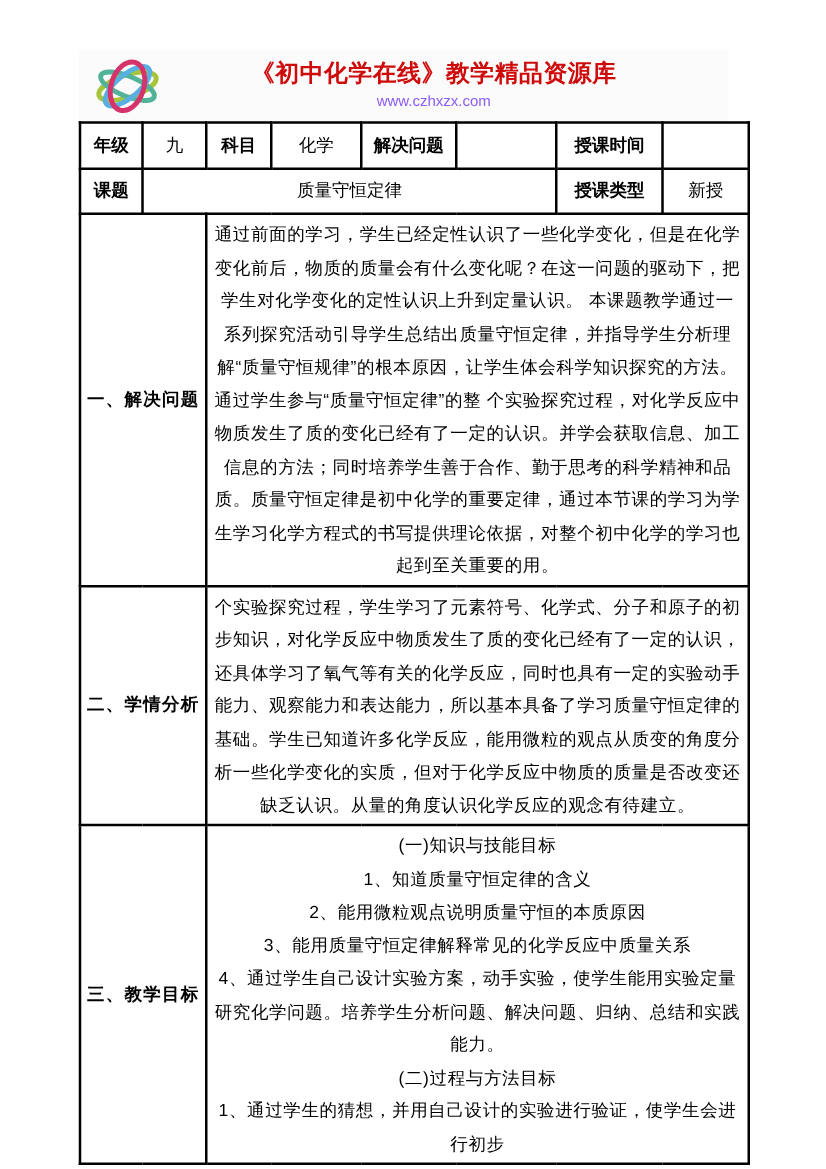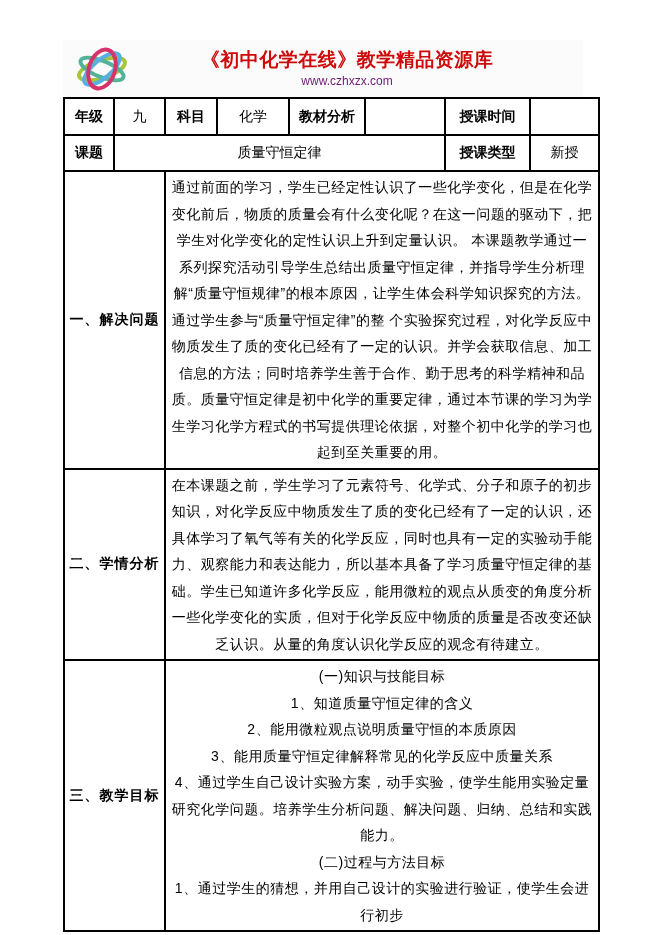--- a/index.html
+++ b/index.html
@@ -49,61 +49,61 @@
         <g fill="none" stroke-linecap="round">
           <ellipse cx="31" cy="27" rx="24" ry="9" stroke="#a6c53a" stroke-width="4" transform="rotate(-18 31 27)"></ellipse>
           <ellipse cx="31" cy="27" rx="23" ry="8" stroke="#53b39a" stroke-width="4" transform="rotate(22 31 27)"></ellipse>
           <ellipse cx="31" cy="27" rx="22" ry="9" stroke="#58b0e2" stroke-width="4" transform="rotate(-40 31 27)"></ellipse>
           <ellipse cx="31" cy="27" rx="13" ry="20" stroke="#d6336c" stroke-width="4" transform="rotate(18 31 27)"></ellipse>
         </g>
       </svg>
     </div>
     <div class="header-text">
       <div class="site-title" style="color:#ce0a0a">《初中化学在线》教学精品资源库</div>
-      <div class="site-url" style="color:#701a75">www.czhxzx.com</div>
+      <div class="site-url" style="color:#8b5cf6">www.czhxzx.com</div>
     </div>
   </div>
 
   <table class="doc-table">
     <colgroup>
       <col style="width:50px">
         <col style="width:51px">
         <col style="width:52px">
         <col style="width:72px">
       <col style="width:76px">
         <col style="width:80px">
         <col style="width:85px">
         <col style="width:69px">
     </colgroup>
     <tbody>
       <tr class="r1">
         <td class="hdr">年级</td>
         <td>九</td>
         <td class="hdr">科目</td>
         <td>化学</td>
-        <td class="hdr">教材分析</td>
+        <td class="hdr">解决问题</td>
         <td></td>
         <td class="hdr">授课时间</td>
         <td></td>
       </tr>
       <tr class="r2">
         <td class="hdr">课题</td>
         <td colspan="5">质量守恒定律</td>
         <td class="hdr">授课类型</td>
         <td>新授</td>
       </tr>
 
       <tr style="height:263px">
         <td colspan="2" class="sec-label">一、解决问题</td>
         <td colspan="6" class="sec-content">通过前面的学习，学生已经定性认识了一些化学变化，但是在化学变化前后，物质的质量会有什么变化呢？在这一问题的驱动下，把学生对化学变化的定性认识上升到定量认识。 本课题教学通过一系列探究活动引导学生总结出质量守恒定律，并指导学生分析理解“质量守恒规律”的根本原因，让学生体会科学知识探究的方法。通过学生参与“质量守恒定律”的整 个实验探究过程，对化学反应中物质发生了质的变化已经有了一定的认识。并学会获取信息、加工信息的方法；同时培养学生善于合作、勤于思考的科学精神和品质。质量守恒定律是初中化学的重要定律，通过本节课的学习为学生学习化学方程式的书写提供理论依据，对整个初中化学的学习也起到至关重要的用。</td>
       </tr>
 
       <tr style="height:178px">
         <td colspan="2" class="sec-label">二、学情分析</td>
-        <td colspan="6" class="sec-content">在本课题之前，学生学习了元素符号、化学式、分子和原子的初步知识，对化学反应中物质发生了质的变化已经有了一定的认识，还具体学习了氧气等有关的化学反应，同时也具有一定的实验动手能力、观察能力和表达能力，所以基本具备了学习质量守恒定律的基础。学生已知道许多化学反应，能用微粒的观点从质变的角度分析一些化学变化的实质，但对于化学反应中物质的质量是否改变还缺乏认识。从量的角度认识化学反应的观念有待建立。</td>
+        <td colspan="6" class="sec-content">个实验探究过程，学生学习了元素符号、化学式、分子和原子的初步知识，对化学反应中物质发生了质的变化已经有了一定的认识，还具体学习了氧气等有关的化学反应，同时也具有一定的实验动手能力、观察能力和表达能力，所以基本具备了学习质量守恒定律的基础。学生已知道许多化学反应，能用微粒的观点从质变的角度分析一些化学变化的实质，但对于化学反应中物质的质量是否改变还缺乏认识。从量的角度认识化学反应的观念有待建立。</td>
       </tr>
 
       <tr style="height:208px">
         <td colspan="2" class="sec-label">三、教学目标</td>
         <td colspan="6" class="sec-content">(一)知识与技能目标
 1、知道质量守恒定律的含义
 2、能用微粒观点说明质量守恒的本质原因
 3、能用质量守恒定律解释常见的化学反应中质量关系
 4、通过学生自己设计实验方案，动手实验，使学生能用实验定量研究化学问题。培养学生分析问题、解决问题、归纳、总结和实践能力。
 (二)过程与方法目标

